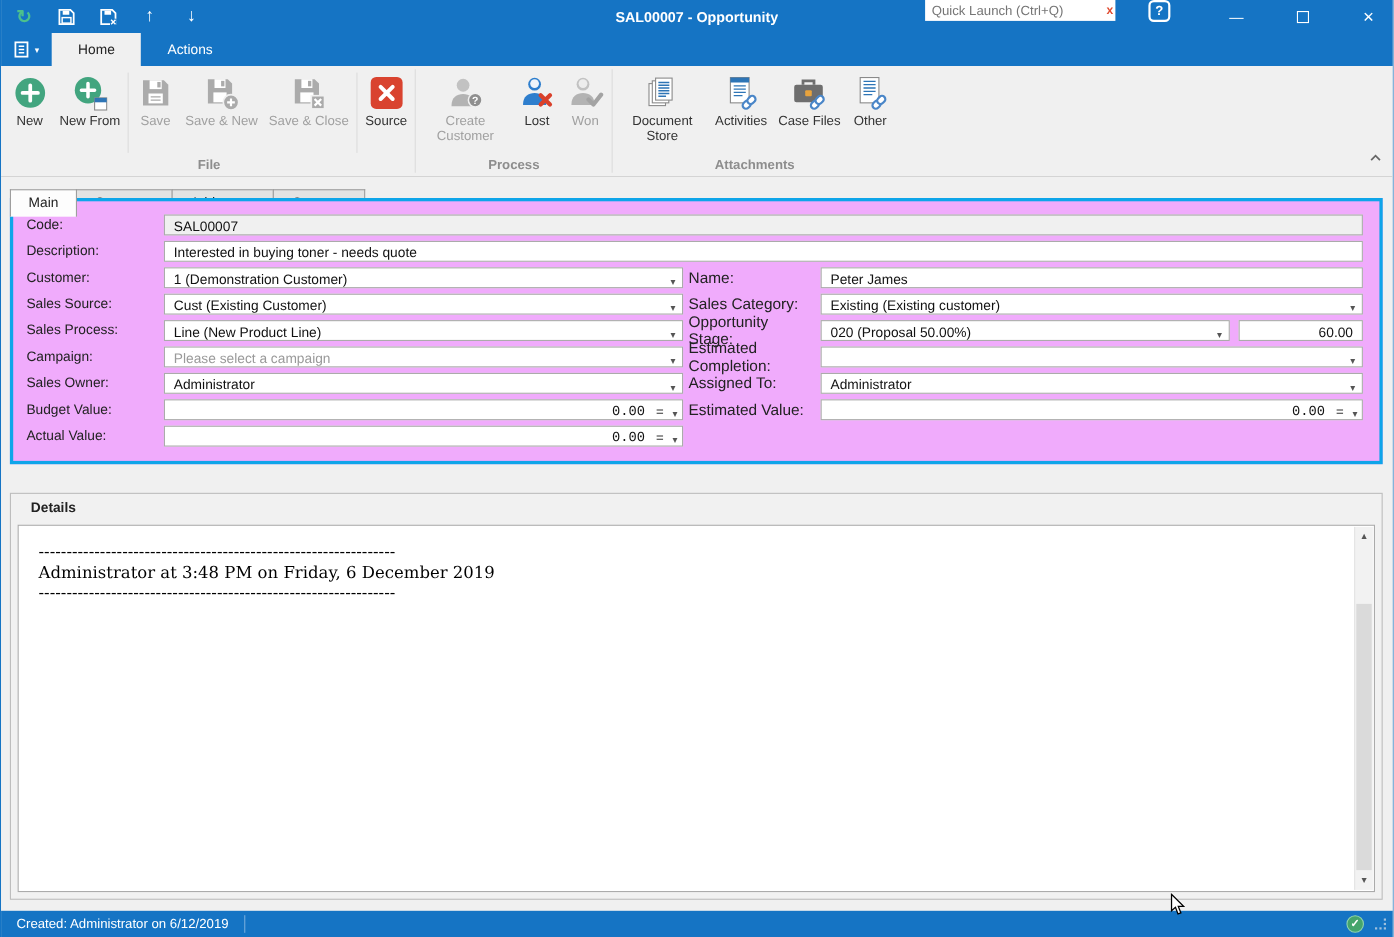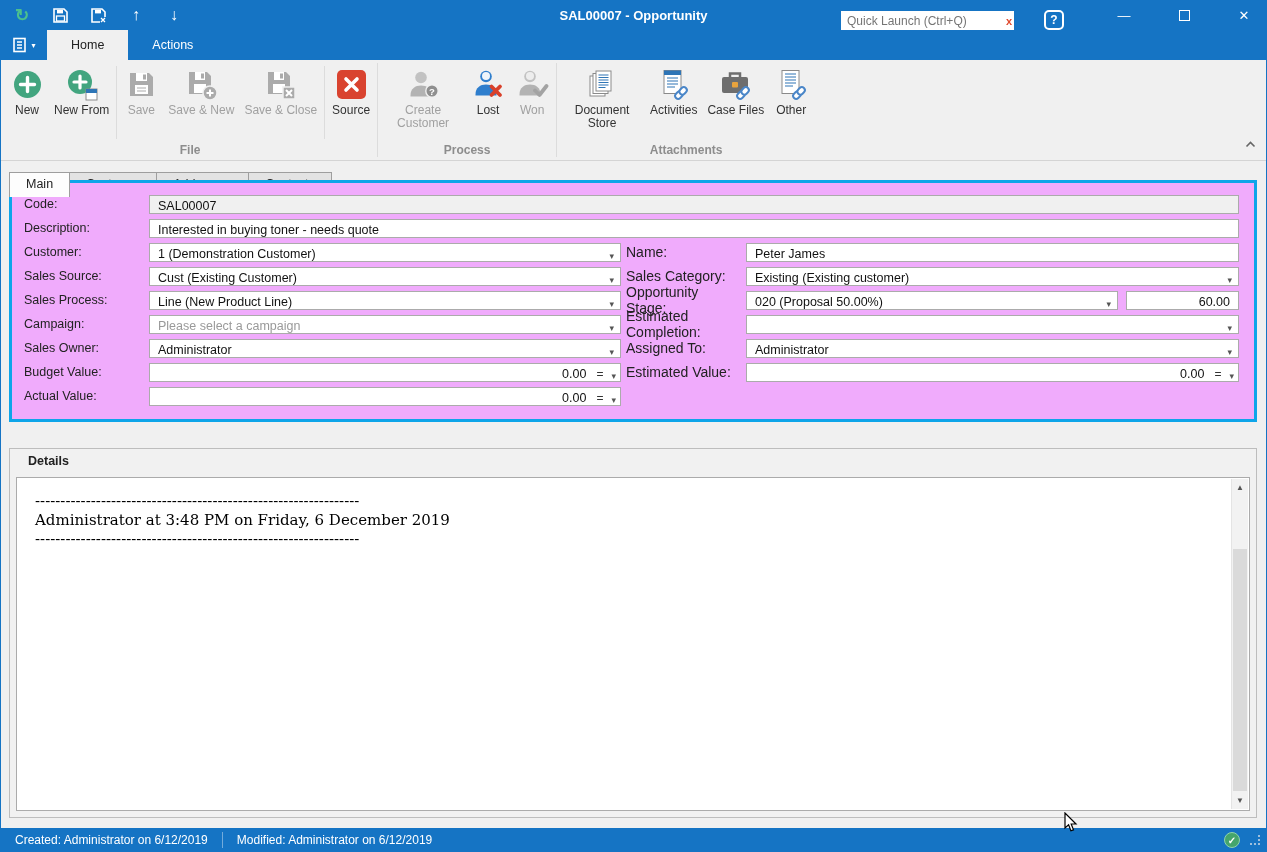--- a/index.html
+++ b/index.html
@@ -6,21 +6,21 @@
   html,body { width:1267px; height:852px; }
   body { font-family: "Liberation Sans", sans-serif; background:#f0f0f0; overflow:hidden; }
   #app { position:relative; width:1267px; height:852px; background:#f0f0f0; border-left:1px solid #1574c4; border-right:1px solid #1574c4; }
 
   
   .titlebar { position:absolute; top:0; left:0; right:0; height:30px; background:#1574c4; display:flex; align-items:center; }
   .qat { display:flex; align-items:center; gap:20px; padding-left:12px; }
   .qat .qbtn { width:18px; height:18px; display:flex; align-items:center; justify-content:center; color:#fff; font-size:16px; font-weight:bold; cursor:default; }
   .qat .green { color:#4cc08d; font-size:17px; }
   .win-title { position:absolute; left:50%; transform:translateX(-50%); color:#ffffff; font-weight:bold; font-size:13px; white-space:nowrap; }
-  .tb-right { position:absolute; right:0; top:0; height:30px; display:flex; align-items:flex-end;gap:16px; }
+  .tb-right { position:absolute; right:0; top:0; height:30px; display:flex; align-items:flex-start;gap:16px; }
   .quicklaunch { position:relative; width:173px; height:19px; background:#fff; display:flex; align-items:center; margin-right:14px; }
   .quicklaunch input { border:none; outline:none; flex:1; height:100%; font-size:12px; color:#666; padding:0 4px 0 6px; font-family:"Liberation Sans",sans-serif; background:transparent; }
   .quicklaunch .ql-x { color:#e04a2f; font-size:11px; font-weight:bold; padding-right:6px; cursor:pointer; }
   .help-btn { width:20px; height:20px; border:2px solid #fff; border-radius:5px; color:#fff; font-size:12px; font-weight:bold; display:flex; align-items:center; justify-content:center; margin-right:22px; }
   .winctl { width:44px; height:30px; display:flex; align-items:center; justify-content:center; color:#fff; font-size:13px; }
   .winctl .maxbox { width:11px; height:11px; border:1.5px solid #fff; }
 
   
   .tabrow { position:absolute; top:30px; left:0; right:0; height:30px; background:#1574c4; display:flex; align-items:stretch; }
   .appmenu { width:46px; display:flex; align-items:center; justify-content:center; gap:3px; color:#fff; }
@@ -50,21 +50,21 @@
   .frow { display:flex; align-items:center; height:24px; }
   .lbl { width:125px; font-size:12.5px; color:#222; flex:none; }
   .rlbl { width:115px; margin-left:5px; font-size:14px; color:#222; flex:none; }
   .fld { height:19px; background:#fff; border:1px solid #ababab; display:flex; align-items:flex-end; font-size:12.5px; color:#111; padding:0 4px 0 8px; }
   .w-left { width:472px; flex:none; }
   .w-right { flex:1; margin-left:5px; }
   .w-full { flex:1; }
   .fld.readonly { background:#f0f0f0; }
   .fld .ph { color:#9a9a9a; }
   .fld .dd { margin-left:auto; color:#555; font-size:9px; padding:0 2px; cursor:pointer; }
-  .fld .val-r { margin-left:auto; }
+  .fld .val-r { margin-left:auto;font-family:Liberation Mono, monospace; }
   .fld .eq { margin-left:10px; color:#333; font-size:12px; cursor:pointer; }
   .fld .dd2 { margin-left:8px; color:#555; font-size:9px; cursor:pointer; }
   .stage-wrap { flex:1; margin-left:5px; display:flex; }
   .stage-wrap .fld:first-child { flex:1; }
   .stage-num { width:113px; margin-left:8px; justify-content:flex-end; padding-right:8px; flex:none; }
 
   .details-group { position:absolute; left:8px; right:9px; top:287px; bottom:10px; border:1px solid #bdbdbd; background:#f1f1f1; }
   .details-caption { height:24px; display:flex; align-items:center; padding-left:18px; font-size:12.5px; font-weight:bold; color:#222; }
   .details-box { position:absolute; left:6px; right:6px; top:28px; bottom:6px; background:#fff; border:1px solid #ababab; overflow:hidden; }
   .details-text { padding:14px 30px 0 18px; }
@@ -458,21 +458,20 @@
           <span class="sb-btn sb-down">▼</span>
         </div>
       </div>
     </div>
 
   </div>
 
   <div class="statusbar">
     <div class="sb-sec">Created: Administrator on 6/12/2019</div>
     <div class="sb-div"></div>
-    <div class="sb-sec">Modified: Administrator on 6/12/2019</div>
     <div class="sb-right">
       <span class="okcircle">✓</span>
       <span class="grip">
         <i style="left:8px;top:8px;"></i>
           <i style="left:8px;top:4px;"></i>
           <i style="left:4px;top:8px;"></i>
           <i style="left:8px;top:0;"></i>
           <i style="left:0;top:8px;"></i>
       </span>
     </div>

